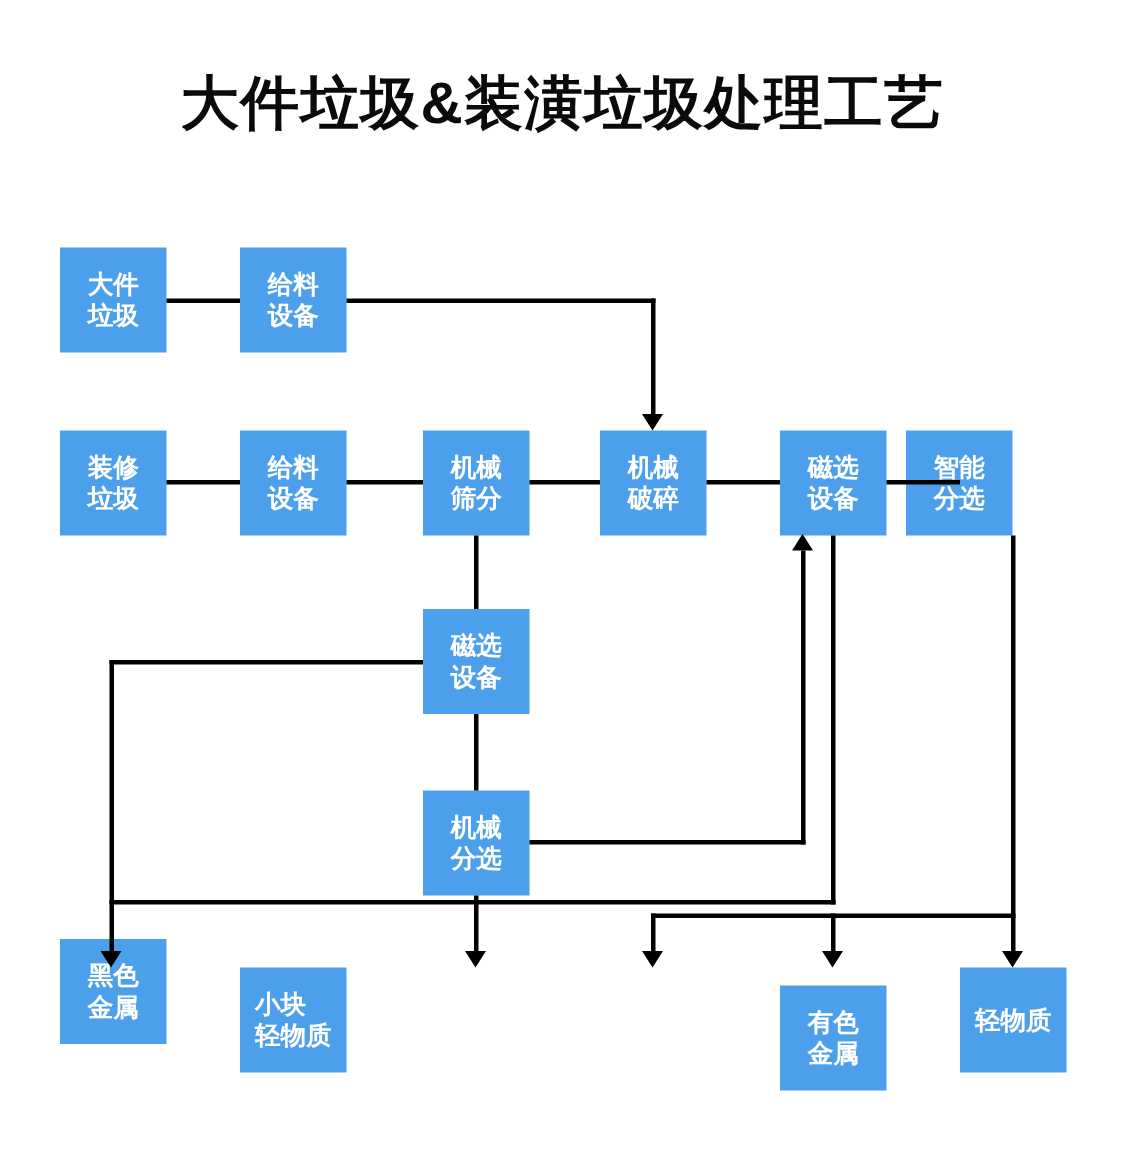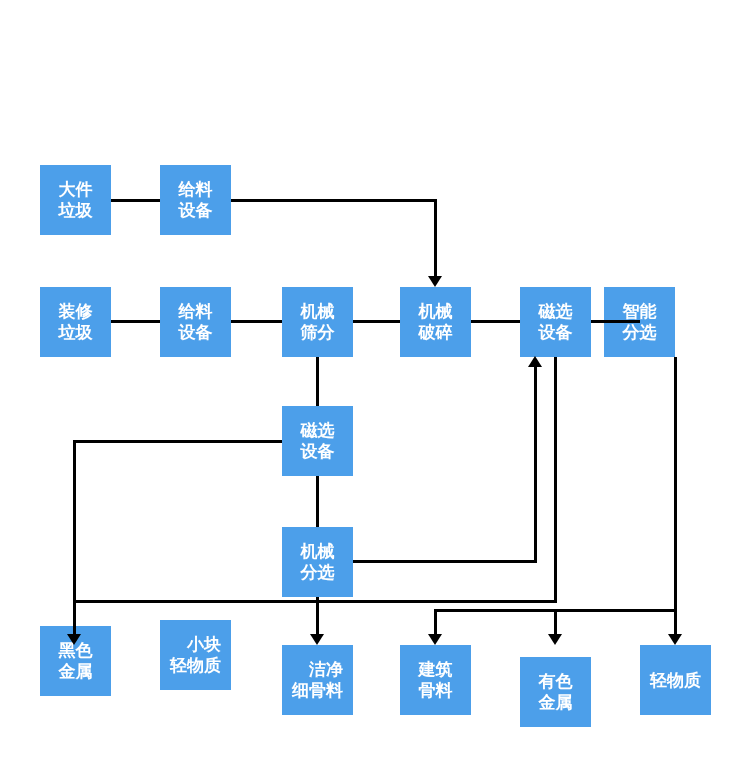--- a/index.html
+++ b/index.html
@@ -33,21 +33,21 @@
     width: 71px;
     height: 70px;
     background: var(--node-fill);
     color: var(--node-text);
     font-size: 17px;
     font-weight: 700;
     line-height: 21px;
     display: flex;
     align-items: center;
     justify-content: center;
-    text-align: right;
+    text-align: left;
     white-space: pre-line;
   }
   .hline, .vline { position: absolute; background: var(--connector); }
   .hline { height: 3px; }
   .vline { width: 3px; }
   .ah-down {
     position: absolute; width: 0; height: 0;
     border-left: 7px solid transparent;
     border-right: 7px solid transparent;
     border-top: 11px solid var(--connector);
@@ -57,20 +57,21 @@
     border-left: 7px solid transparent;
     border-right: 7px solid transparent;
     border-bottom: 11px solid var(--connector);
   }
 </style>
 </head>
 <body>
 
 <div id="canvas">
 
+  <div class="title">大件垃圾&amp;装潢垃圾处理工艺</div>
 
   <div class="node" style="left:40px;top:165px">大件
 垃圾</div>
   <div class="node" style="left:160px;top:165px">给料
 设备</div>
   <div class="node" style="left:40px;top:287px">装修
 垃圾</div>
   <div class="node" style="left:160px;top:287px">给料
 设备</div>
   <div class="node" style="left:282px;top:287px">机械
@@ -80,26 +81,22 @@
   <div class="node" style="left:520px;top:287px">磁选
 设备</div>
   <div class="node" style="left:604px;top:287px">智能
 分选</div>
   <div class="node" style="left:282px;top:406px">磁选
 设备</div>
   <div class="node" style="left:282px;top:527px">机械
 分选</div>
   <div class="node" style="left:40px;top:626px">黑色
 金属</div>
-  <div class="node" style="left:160px;top:620px">小块
+  <div class="node" style="left:160px;top:645px">小块
 轻物质</div>
-  <div class="node" style="left:282px;top:645px">洁净
-细骨料</div>
-  <div class="node" style="left:400px;top:645px">建筑
-骨料</div>
   <div class="node" style="left:520px;top:657px">有色
 金属</div>
   <div class="node" style="left:640px;top:645px">轻物质</div>
 
   <div class="hline" style="left:111px;top:199px;width:49px"></div>
   <div class="hline" style="left:231px;top:199px;width:206px"></div>
   <div class="vline" style="left:434px;top:199px;height:77px"></div>
   <div class="ah-down" style="left:428px;top:276px"></div>
 
   <div class="hline" style="left:111px;top:320px;width:49px"></div>

